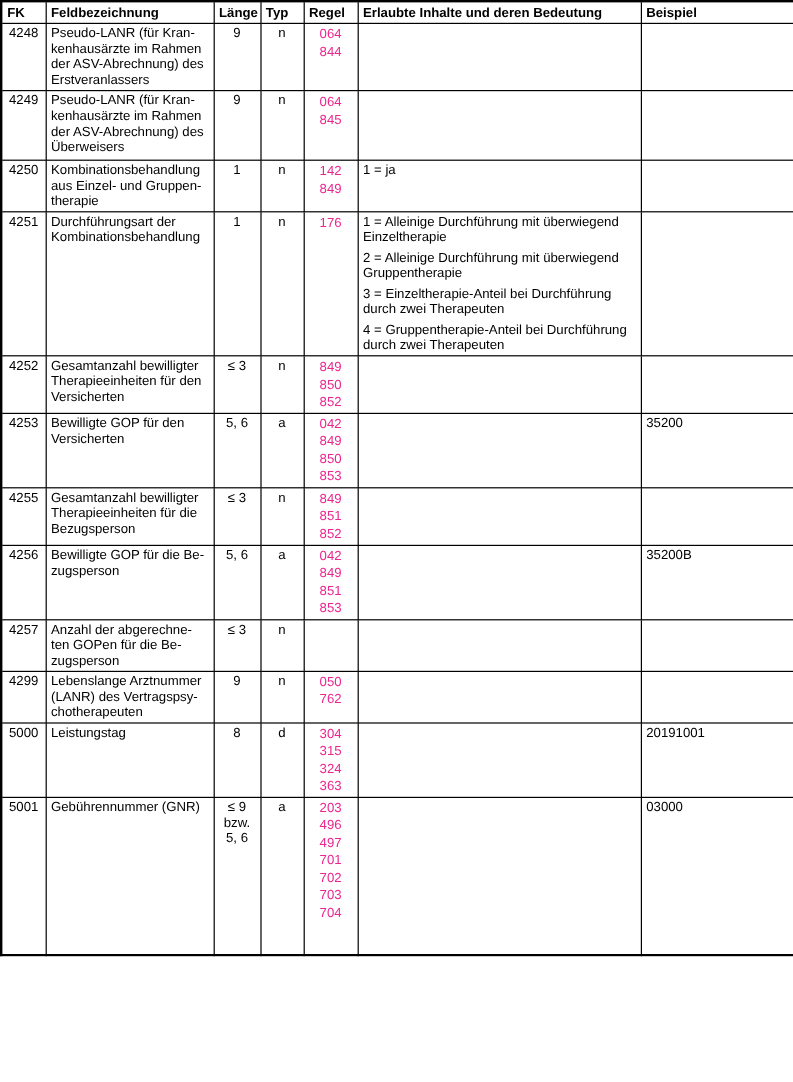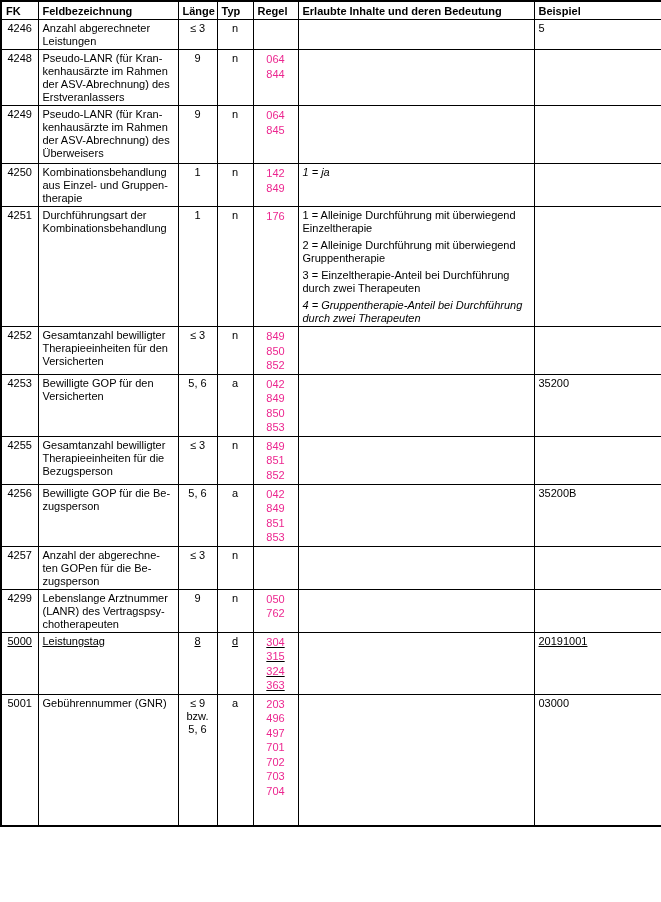--- a/index.html
+++ b/index.html
@@ -52,21 +52,20 @@
   .regel-line {
     line-height: 14.5px;
     color: var(--regel-color, #EC268F);
   }
   .erlaubt-para {
     margin: 0 0 4px 0;
     line-height: 13px;
   }
   .erlaubt-para:last-child {
     margin-bottom: 0;
-    font-style: italic;
   }
   .beispiel-value, .fk-value, .typ-value {
     line-height: 13px;
   }
 </style>
 </head>
 <body style="--regel-color: #EC268F; color: rgb(0, 0, 0); background: rgb(255, 255, 255);">
 
 <div class="doc-page">
   <table class="field-table">
@@ -84,40 +83,20 @@
         <th class="col-center">FK</th>
         <th>Feldbezeichnung</th>
         <th class="col-center">Länge</th>
         <th class="col-center">Typ</th>
         <th class="col-center">Regel</th>
         <th>Erlaubte Inhalte und deren Bedeutung</th>
         <th>Beispiel</th>
       </tr>
     </thead>
     <tbody>
-        <tr style="height: 29px;">
-          <td class="col-center">
-            <div class="fk-value">4246</div>
-          </td>
-          <td>
-            <div class="text-line">Anzahl abgerechneter</div>
-            <div class="text-line">Leistungen</div>
-          </td>
-          <td class="col-center">
-            <div class="text-line">≤ 3</div>
-          </td>
-          <td class="col-center">
-            <div class="typ-value">n</div>
-          </td>
-          <td class="col-center"></td>
-          <td></td>
-          <td>
-            <div class="beispiel-value">5</div>
-          </td>
-        </tr>
         <tr style="height: 52px;">
           <td class="col-center">
             <div class="fk-value">4248</div>
           </td>
           <td>
             <div class="text-line">Pseudo-LANR (für Kran-</div>
             <div class="text-line">kenhausärzte im Rahmen</div>
             <div class="text-line">der ASV-Abrechnung) des</div>
             <div class="text-line">Erstveranlassers</div>
           </td>
@@ -336,21 +315,21 @@
           <td class="col-center">
             <div class="typ-value">n</div>
           </td>
           <td class="col-center">
             <div class="regel-line">050</div>
             <div class="regel-line">762</div>
           </td>
           <td></td>
           <td></td>
         </tr>
-        <tr style="height: 58px; text-decoration: underline;">
+        <tr style="height: 58px;">
           <td class="col-center">
             <div class="fk-value">5000</div>
           </td>
           <td>
             <div class="text-line">Leistungstag</div>
           </td>
           <td class="col-center">
             <div class="text-line">8</div>
           </td>
           <td class="col-center">

